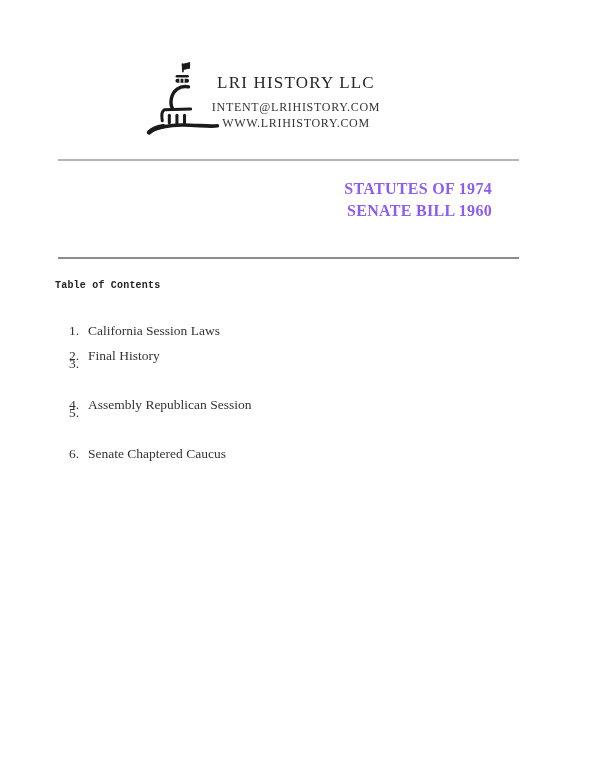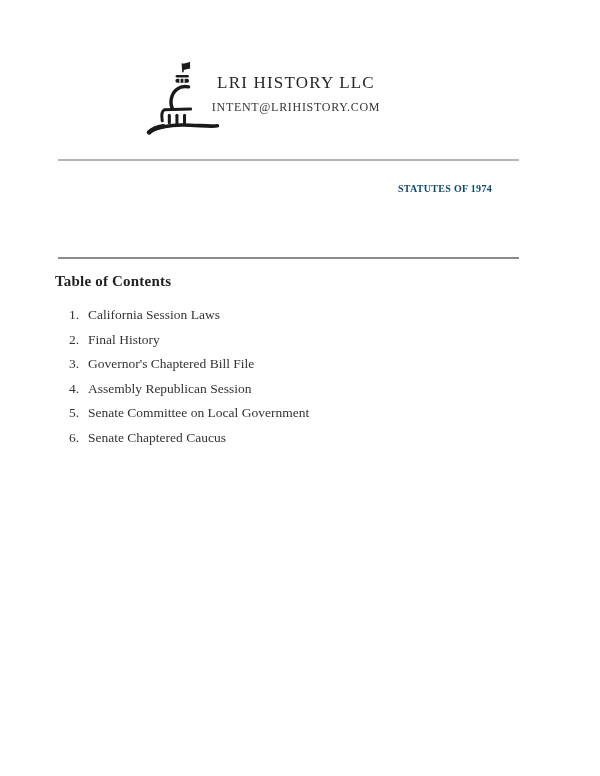--- a/index.html
+++ b/index.html
@@ -38,43 +38,44 @@
   
   .rule { position: absolute; left: 58px; width: 461px; border: 0; }
   .rule-1 { top: 159px; height: 2px; background: #b6b6b6; }
   .rule-2 { top: 257px; height: 2px; background: #8b8b8b; }
   
   .statutes {
     position: absolute; top: 178px; right: 108px;
     text-align: right;
   }
   .statute-line {
-    font-weight: bold; font-size: 10px; line-height: 22.3px;
-    letter-spacing: 0.3px; color: #0c4a6e;
+    font-weight: bold; font-size: 16px; line-height: 22.3px;
+    letter-spacing: 0.3px; color: #8b5cf6;
     white-space: pre;
   }
   
   .toc-title {
-    position: absolute; left: 55px; top: 273px;
-    font-size: 15px; font-weight: bold; color: #222222;
+    position: absolute; left: 55px; top: 280px;
+    font-size: 10px; font-weight: bold; color: #222222;
     letter-spacing: 0.2px;
+    font-family: Liberation Mono, monospace;
   }
   .toc-list {
     position: absolute; left: 62px; top: 303px; width: 420px;
   }
   .toc-item {
     display: flex; align-items: baseline;
     height: 24.6px; line-height: 24.6px;
     font-size: 13.5px; color: #333333;
   }
   .toc-number {
     width: 17px; text-align: right; margin-right: 9px;
     flex: 0 0 auto;
   }
-  .toc-label { white-space: nowrap; }
+  .toc-label { white-space: nowrap; margin-top: 16px; }
 </style>
 </head>
 <body>
 
 <div class="page">
 
   <svg class="logo" viewBox="0 0 75 85" aria-hidden="true">
     <g fill="none" stroke="#1a1a1a" stroke-linecap="round">
 
       <path d="M37.5,14.5 L37,7" stroke-width="1.6"></path>
@@ -94,52 +95,52 @@
       <path d="M39,57.5 L39,65" stroke-width="3"></path>
 
       <path d="M4,74.5 C10,69.5 25,67 38,67.2 C53,67.5 65,69 71.5,68" stroke-width="3.6"></path>
       <path d="M4,74.5 C7,71.5 12,69.5 18,68.5" stroke-width="4.6"></path>
     </g>
   </svg>
 
   <div class="header-text">
     <div class="company-name">LRI HISTORY LLC</div>
     <div class="contact-line">INTENT@LRIHISTORY.COM</div>
+    <div class="contact-line">WWW.LRIHISTORY.COM</div>
   </div>
 
   <div class="rule rule-1"></div>
 
   <div class="statutes">
     <div class="statute-line">STATUTES OF 1974</div>
+    <div class="statute-line">SENATE BILL 1960</div>
   </div>
 
   <div class="rule rule-2"></div>
 
   <div class="toc-title">Table of Contents</div>
 
   <div class="toc-list">
     <div class="toc-item">
       <span class="toc-number">1.</span>
       <span class="toc-label">California Session Laws</span>
     </div>
     <div class="toc-item">
       <span class="toc-number">2.</span>
       <span class="toc-label">Final History</span>
     </div>
     <div class="toc-item">
       <span class="toc-number">3.</span>
-      <span class="toc-label">Governor's Chaptered Bill File</span>
     </div>
     <div class="toc-item">
       <span class="toc-number">4.</span>
       <span class="toc-label">Assembly Republican Session</span>
     </div>
     <div class="toc-item">
       <span class="toc-number">5.</span>
-      <span class="toc-label">Senate Committee on Local Government</span>
     </div>
     <div class="toc-item">
       <span class="toc-number">6.</span>
       <span class="toc-label">Senate Chaptered Caucus</span>
     </div>
   </div>
 
 </div>
 
 </body></html>

